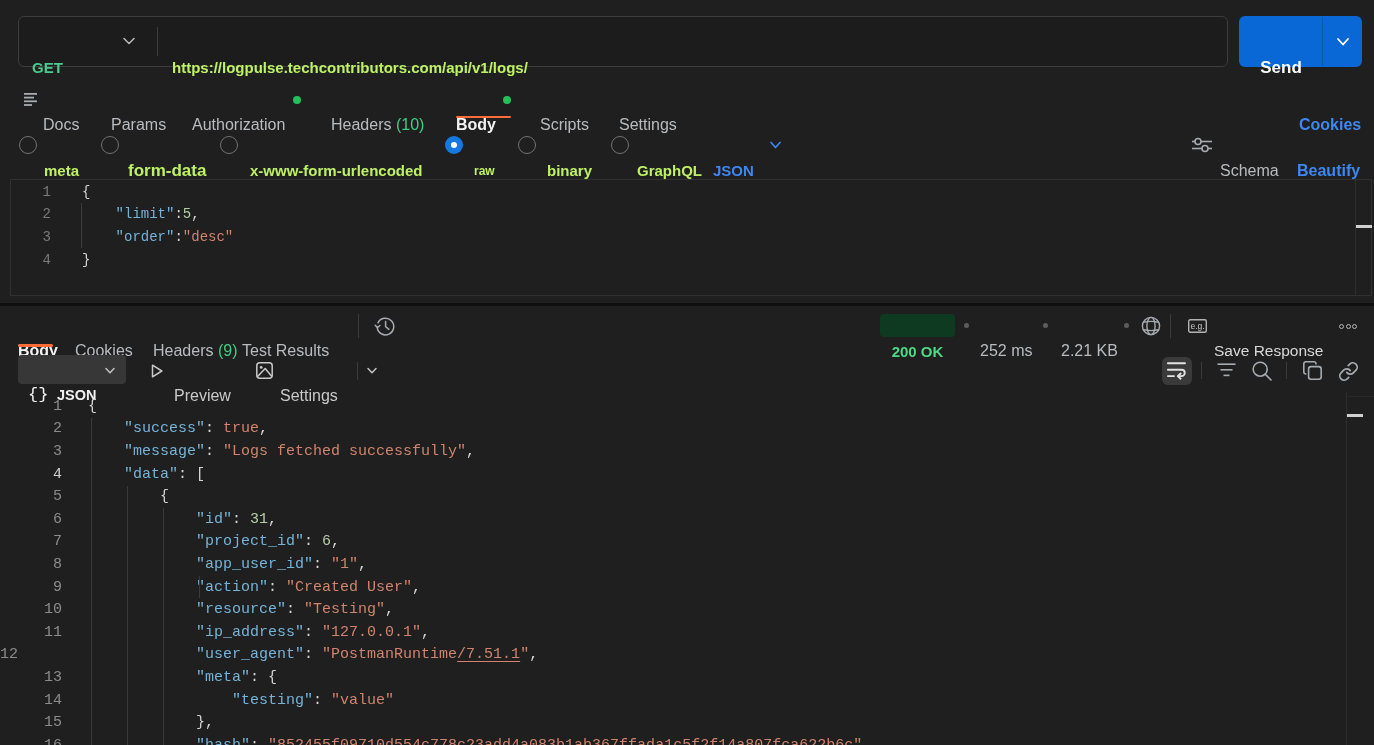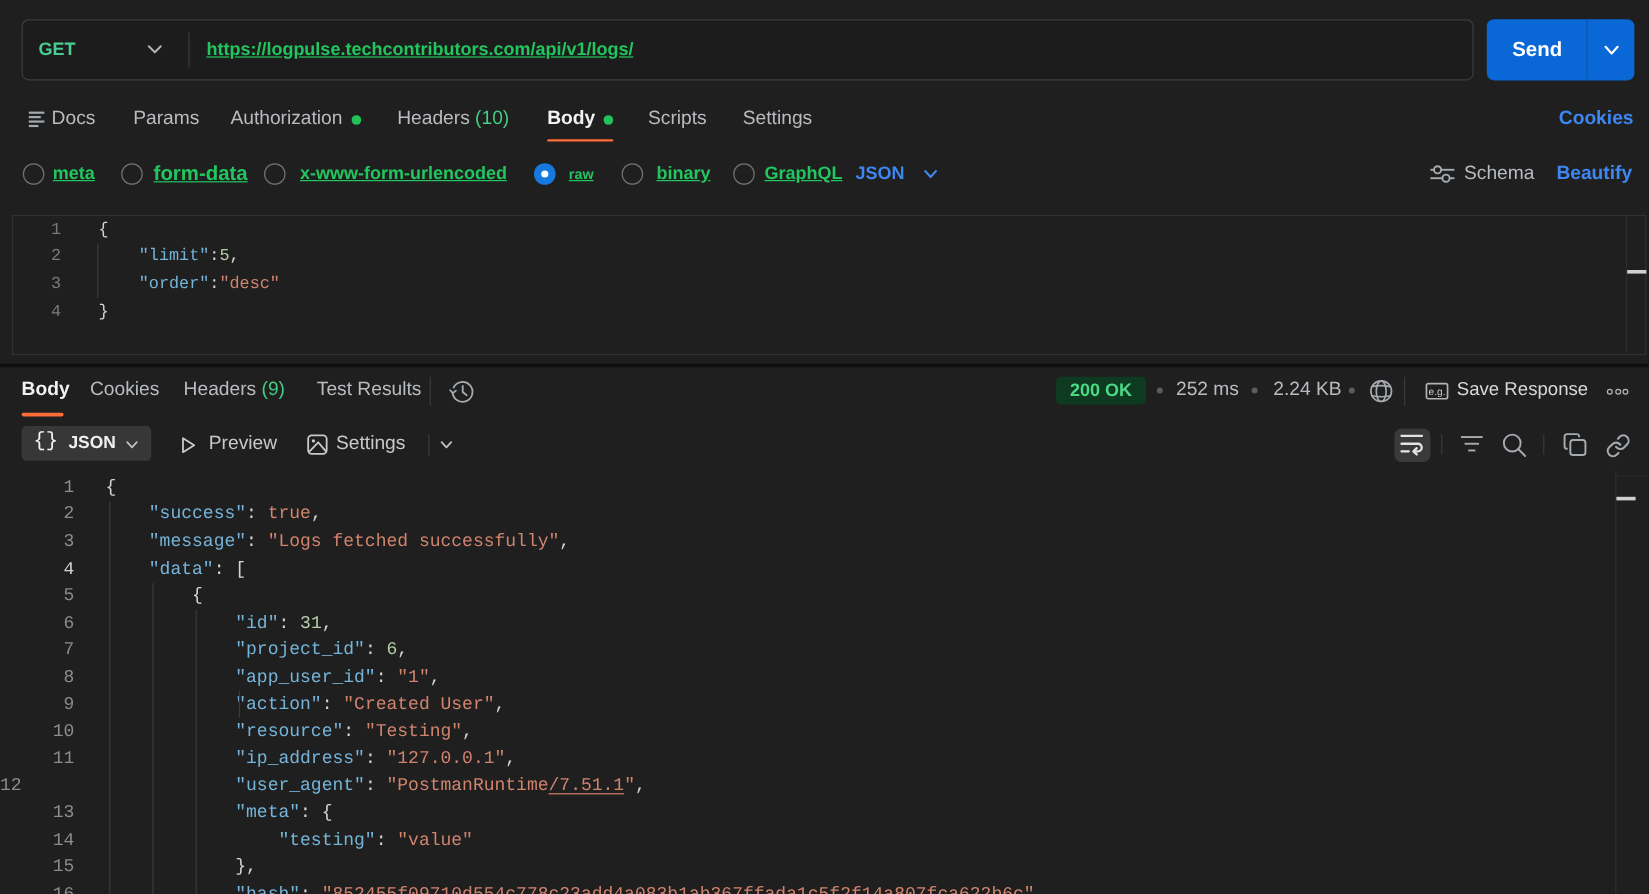--- a/index.html
+++ b/index.html
@@ -1,21 +1,21 @@
 <!DOCTYPE html>
 <html><head>
 <meta charset="utf-8">
 <style>
   * { margin:0; padding:0; box-sizing:border-box; }
   html,body { width:1374px; height:745px; background:#1f1f20; font-family:"Liberation Sans",sans-serif; overflow:hidden; position:relative; }
   .abs { position:absolute; }
-  .t { position:absolute; white-space:pre; }
+  .t { position:absolute; white-space:pre;margin-top:26px; }
   .mono { font-family:"Liberation Mono",monospace; white-space:pre; }
   .tab { color:#b9bcbf; }
-  .white { color:#22c55e;text-decoration:underline; }
+  .white { color:#bef264; }
   .green { color:#49cc90; }
   .blue { color:#3e86f0; }
   svg { position:absolute; overflow:visible; }
 </style>
 </head>
 <body>
 
 <div class="abs" style="left:18px;top:16px;width:1210px;height:51px;border:1px solid #3d3d3d;border-radius:6px;background:#1c1c1d;"></div>
 <div class="t green" style="left:32px;top:16px;height:51px;line-height:51px;font-size:15px;font-weight:bold;">GET</div>
 <svg style="left:122px;top:36px;" width="14" height="10" viewBox="0 0 14 10">
@@ -91,34 +91,34 @@
     <div class="mono" style="position:absolute;left:82px;top:248.5px;height:22.6px;line-height:22.6px;font-size:14px;"><span style="color:#d4d4d4">}</span></div>
     <div style="position:absolute;left:80.5px;top:203.3px;width:1px;height:45.2px;background:#3c3c3c;"></div>
   </div>
 
 <div class="abs" style="left:0px;top:303px;width:1374px;height:2.5px;background:#0f0f0f;"></div>
 
 <div class="t" style="left:18px;top:315px;font-size:16px;height:20px;line-height:20px;color:#f2f2f2;font-weight:bold;">Body</div>
 <div class="abs" style="left:18px;top:344px;width:35px;height:2.5px;border-radius:2px;background:#ff6c37;"></div>
 <div class="t tab" style="left:75px;top:315px;font-size:16px;height:20px;line-height:20px;">Cookies</div>
 <div class="t tab" style="left:153px;top:315px;font-size:16px;height:20px;line-height:20px;">Headers <span style="color:#43cc82;">(9)</span></div>
-<div class="t tab" style="left:264px;top:315px;font-size:16px;height:20px;line-height:20px;">Test Results</div>
+<div class="t tab" style="left:242px;top:315px;font-size:16px;height:20px;line-height:20px;">Test Results</div>
 <div class="abs" style="left:358px;top:314px;width:1px;height:24px;background:#3a3a3a;"></div>
 <svg style="left:375px;top:316px;" width="21" height="21" viewBox="0 0 21 21">
   <path d="M3.0 6.9 A8.3 8.3 0 1 1 2.2 11.4" stroke="#a6abb0" stroke-width="1.5" fill="none" stroke-linecap="round"></path>
   <path d="M0.2 9.2 L2.4 11.6 L4.9 9.5" stroke="#a6abb0" stroke-width="1.5" fill="none" stroke-linecap="round" stroke-linejoin="round"></path>
   <path d="M10.6 5.6 V10.7 L13.9 13.4" stroke="#a6abb0" stroke-width="1.5" fill="none" stroke-linecap="round"></path>
 </svg>
 
 <div class="abs" style="left:880px;top:314px;width:75px;height:23px;border-radius:4px;background:#0e3a21;"></div>
 <div class="t" style="left:880px;width:75px;top:314px;height:23px;line-height:23px;font-size:15px;font-weight:600;color:#4bd983;text-align:center;">200 OK</div>
 <div class="abs" style="left:964px;top:323px;width:5px;height:5px;border-radius:50%;background:#5c5c5c;"></div>
 <div class="t tab" style="left:980px;top:315px;font-size:16px;height:20px;line-height:20px;">252 ms</div>
 <div class="abs" style="left:1043px;top:323px;width:5px;height:5px;border-radius:50%;background:#5c5c5c;"></div>
-<div class="t tab" style="left:1061px;top:315px;font-size:16px;height:20px;line-height:20px;">2.24 KB</div>
+<div class="t tab" style="left:1061px;top:315px;font-size:16px;height:20px;line-height:20px;">2.21 KB</div>
 <div class="abs" style="left:1124px;top:323px;width:5px;height:5px;border-radius:50%;background:#5c5c5c;"></div>
 <svg style="left:1141px;top:316px;" width="20" height="20" viewBox="0 0 20 20">
   <circle cx="10" cy="10" r="8.6" stroke="#a6abb0" stroke-width="1.4" fill="none"></circle>
   <ellipse cx="10" cy="10" rx="4.1" ry="8.6" stroke="#a6abb0" stroke-width="1.4" fill="none"></ellipse>
   <path d="M2.5 6.2 Q10 4.6 17.5 6.2" stroke="#a6abb0" stroke-width="1.4" fill="none"></path>
   <path d="M2.5 13.8 Q10 15.4 17.5 13.8" stroke="#a6abb0" stroke-width="1.4" fill="none"></path>
 </svg>
 <div class="abs" style="left:1170px;top:314px;width:1px;height:24px;background:#3a3a3a;"></div>
 <svg style="left:1188px;top:319px;" width="19" height="14" viewBox="0 0 19 14">
   <rect x="0.7" y="0.7" width="17.6" height="12.6" rx="1.5" stroke="#b3b3b3" stroke-width="1.4" fill="none"></rect>

